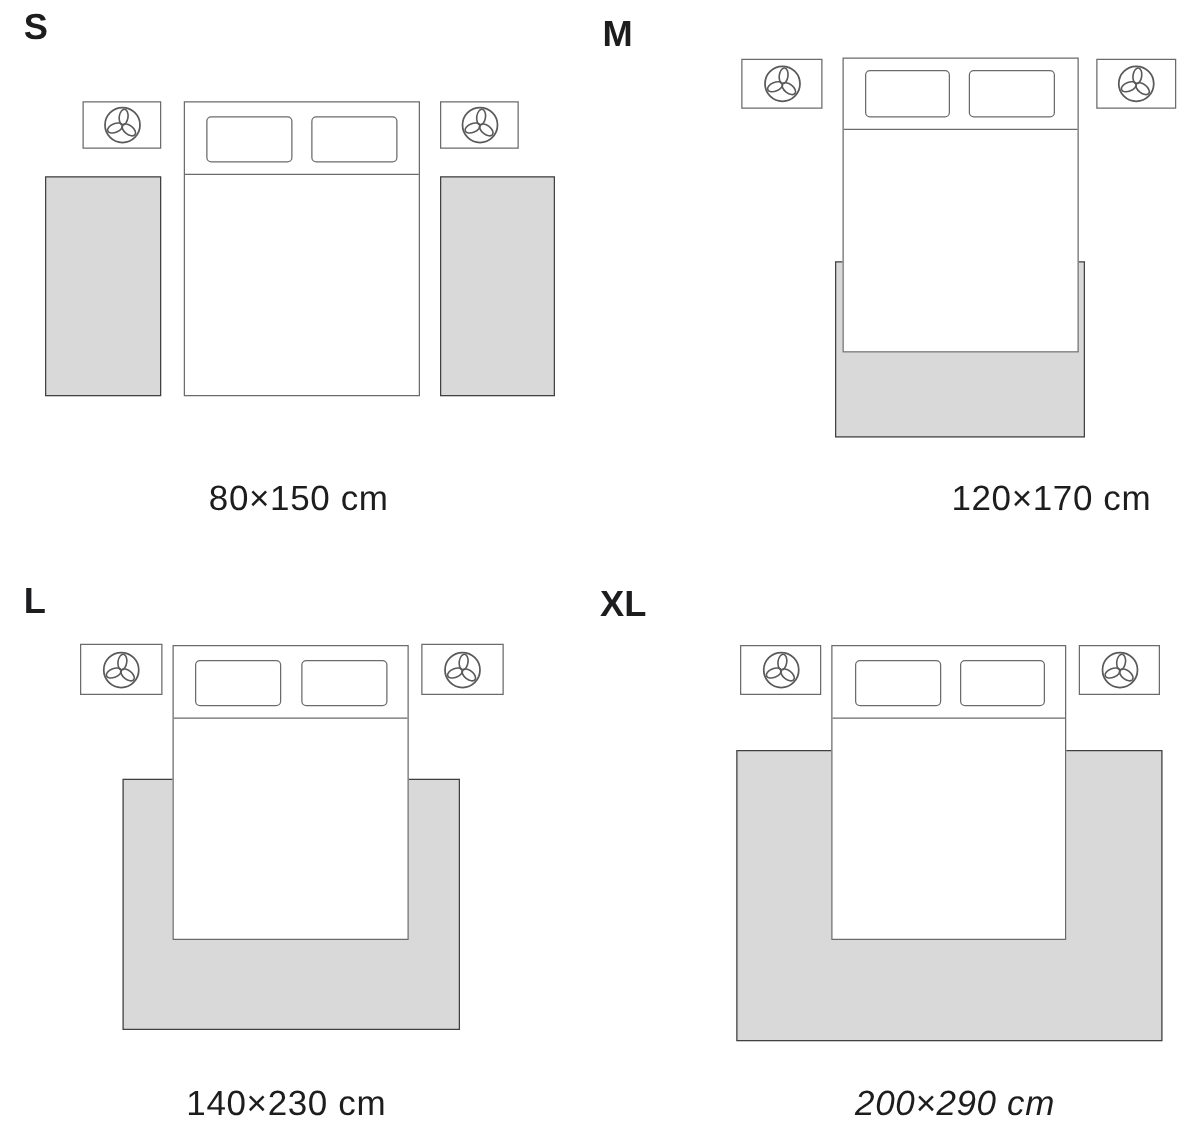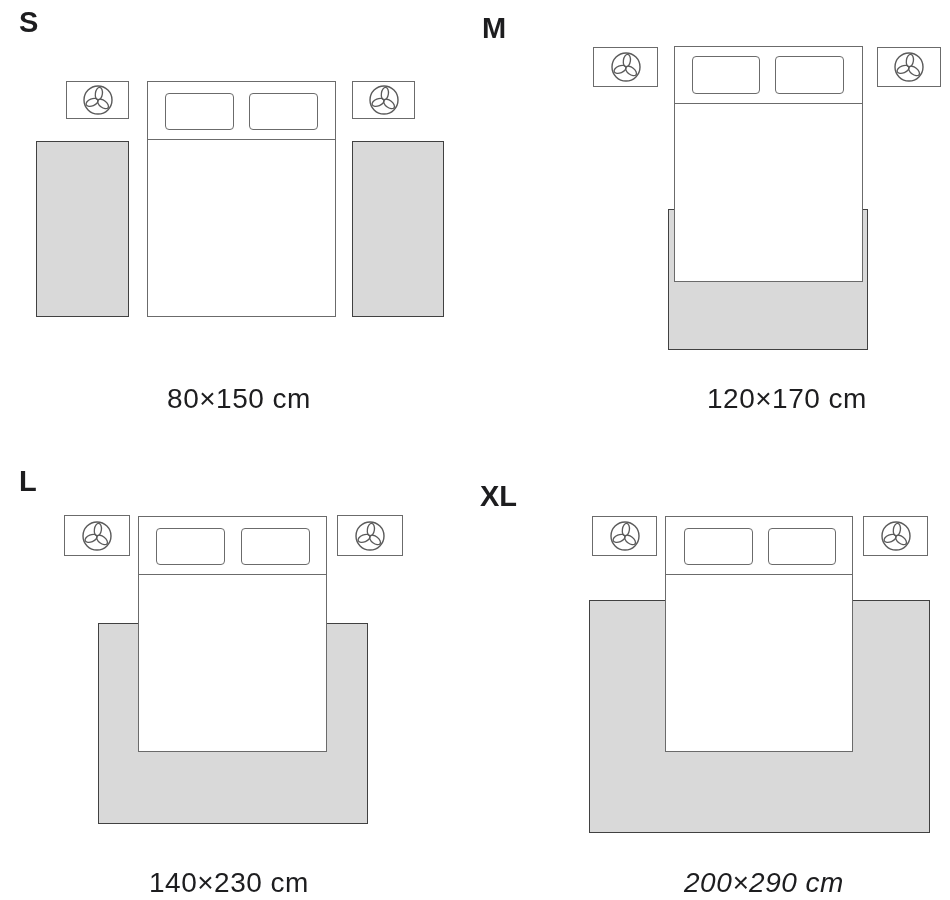--- a/index.html
+++ b/index.html
@@ -145,21 +145,21 @@
       <div class="pillow" style="left:17px; top:9px; width:68px; height:38px;"></div>
       <div class="pillow" style="left:100px; top:9px; width:69px; height:38px;"></div>
     </div>
 
     <div class="nightstand" style="left:402px; top:47px; width:64px; height:40px;">
       <svg width="32" height="32" viewBox="0 0 32 32">
           <use href="#plant-glyph"></use>
         </svg>
     </div>
 
-    <div class="caption" style="left:162px; top:385px;">120×170 cm</div>
+    <div class="caption" style="left:146px; top:385px;text-align:right;">120×170 cm</div>
   </section>
 
   <section class="panel panel-l">
     <div class="size-label" style="left:19px; top:17px;">L</div>
 
     <div class="nightstand" style="left:64px; top:65px; width:66px; height:41px;">
       <svg width="32" height="32" viewBox="0 0 32 32">
           <use href="#plant-glyph"></use>
         </svg>
     </div>
@@ -175,21 +175,21 @@
     <div class="nightstand" style="left:337px; top:65px; width:66px; height:41px;">
       <svg width="32" height="32" viewBox="0 0 32 32">
           <use href="#plant-glyph"></use>
         </svg>
     </div>
 
     <div class="caption" style="left:79px; top:419px;">140×230 cm</div>
   </section>
 
   <section class="panel panel-xl">
-    <div class="size-label" style="left:5px; top:32px;">XL</div>
+    <div class="size-label" style="left:5px; top:20px;">XL</div>
 
     <div class="nightstand" style="left:117px; top:66px; width:65px; height:40px;">
       <svg width="32" height="32" viewBox="0 0 32 32">
           <use href="#plant-glyph"></use>
         </svg>
     </div>
 
     <div class="rug" style="left:114px; top:150px; width:341px; height:233px;"></div>
 
     <div class="bed" style="left:190px; top:66px; width:188px; height:236px;">

